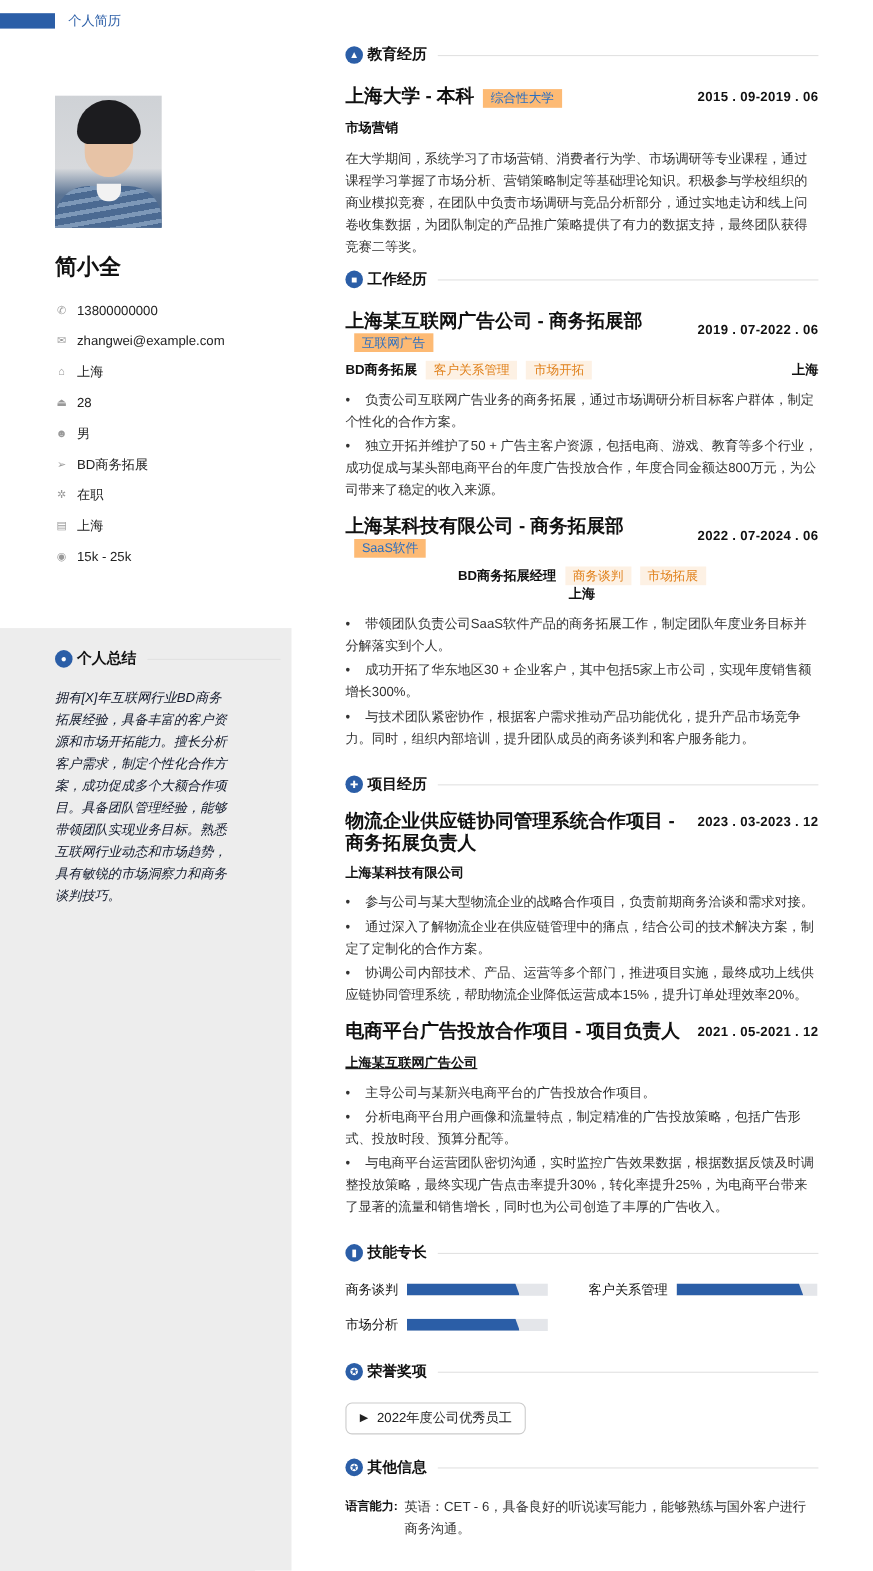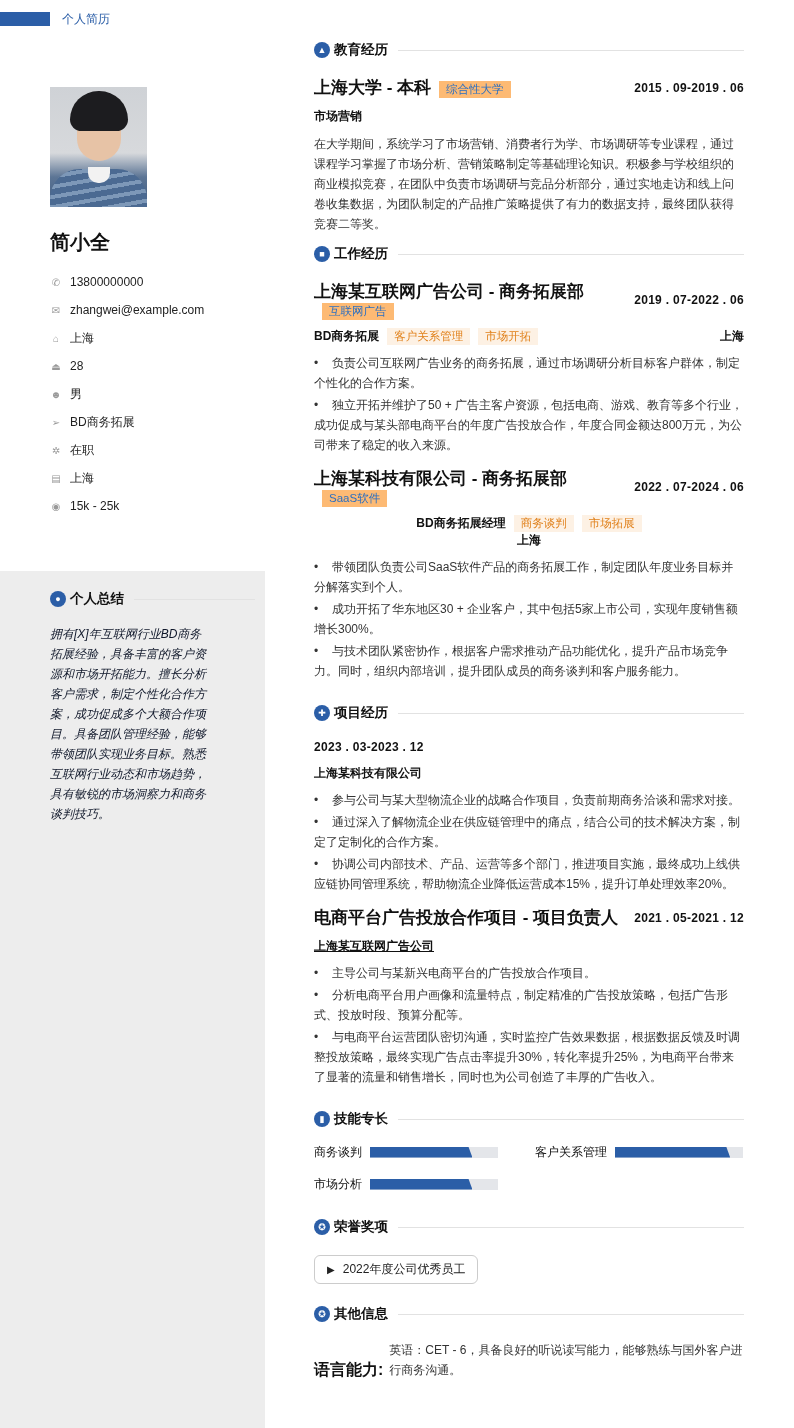--- a/index.html
+++ b/index.html
@@ -45,21 +45,21 @@
   .skills { display: grid; grid-template-columns: 221px 209px; row-gap: 14px; margin-top: 14px; }
   .skill { display: flex; align-items: center; height: 18px; }
   .skill-label { font-size: 12px; color: #111; white-space: nowrap; margin-right: 8px; }
   .skill-bar { width: 128px; height: 11px; background: #e4e6ea; position: relative; }
   .skill-fill { height: 11px; background: #2b5ea7; clip-path: polygon(0 0, calc(100% - 4px) 0, 100% 100%, 0 100%); }
 
   .award-btn { display: inline-flex; align-items: center; border: 1px solid #ccc; border-radius: 6px; height: 29px; padding: 0 12px; font-size: 12px; color: #222; margin-top: 18px; background: #fff; }
   .award-btn .tri { font-size: 10px; margin-right: 8px; }
 
   .other-row { display: flex; margin-top: 16px; }
-  .other-label { font-size: 16px; font-weight: bold; color: #111; white-space: nowrap; line-height: 20px; margin-top: 20px; }
+  .other-label { font-size: 11px; font-weight: bold; color: #111; white-space: nowrap; line-height: 20px; }
   .other-val { font-size: 12px; color: #333; line-height: 20px; width: 370px; }
 </style>
 </head>
 <body>
 
 <div class="top-label"></div>
 <div class="top-title">个人简历</div>
 
 <div class="left-gray"></div>
 
@@ -169,20 +169,21 @@
   </div>
 
   <div class="section" style="margin-top:22px;">
     <div class="sec-head">
       <span class="sec-icon">✚</span>
       <span class="sec-title">项目经历</span>
       <span class="sec-line"></span>
     </div>
 
     <div class="row" style="margin-top:14px; align-items:flex-start;">
+      <span class="org" style="width:300px; line-height:20px;">物流企业供应链协同管理系统合作项目 - 商务拓展负责人</span>
       <span class="date" style="line-height:20px;">2023 . 03-2023 . 12</span>
     </div>
     <div class="sub" style="margin-top:8px;">上海某科技有限公司</div>
     <ul class="bullets" style="margin-top:8px;">
       <li><span class="dot">•</span><span>参与公司与某大型物流企业的战略合作项目，负责前期商务洽谈和需求对接。</span></li>
       <li><span class="dot">•</span><span>通过深入了解物流企业在供应链管理中的痛点，结合公司的技术解决方案，制定了定制化的合作方案。</span></li>
       <li><span class="dot">•</span><span>协调公司内部技术、产品、运营等多个部门，推进项目实施，最终成功上线供应链协同管理系统，帮助物流企业降低运营成本15%，提升订单处理效率20%。</span></li>
     </ul>
 
     <div class="row" style="margin-top:12px;">

